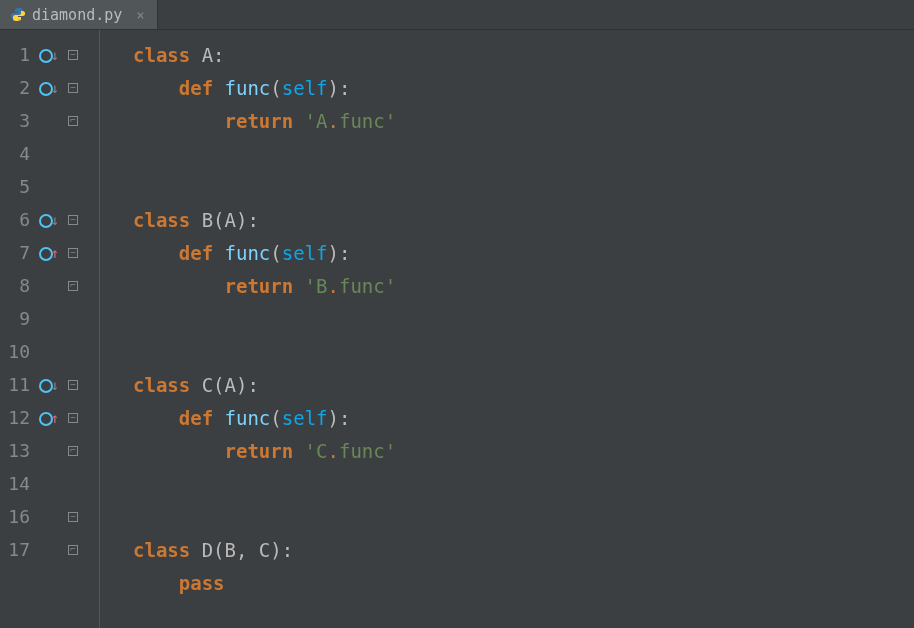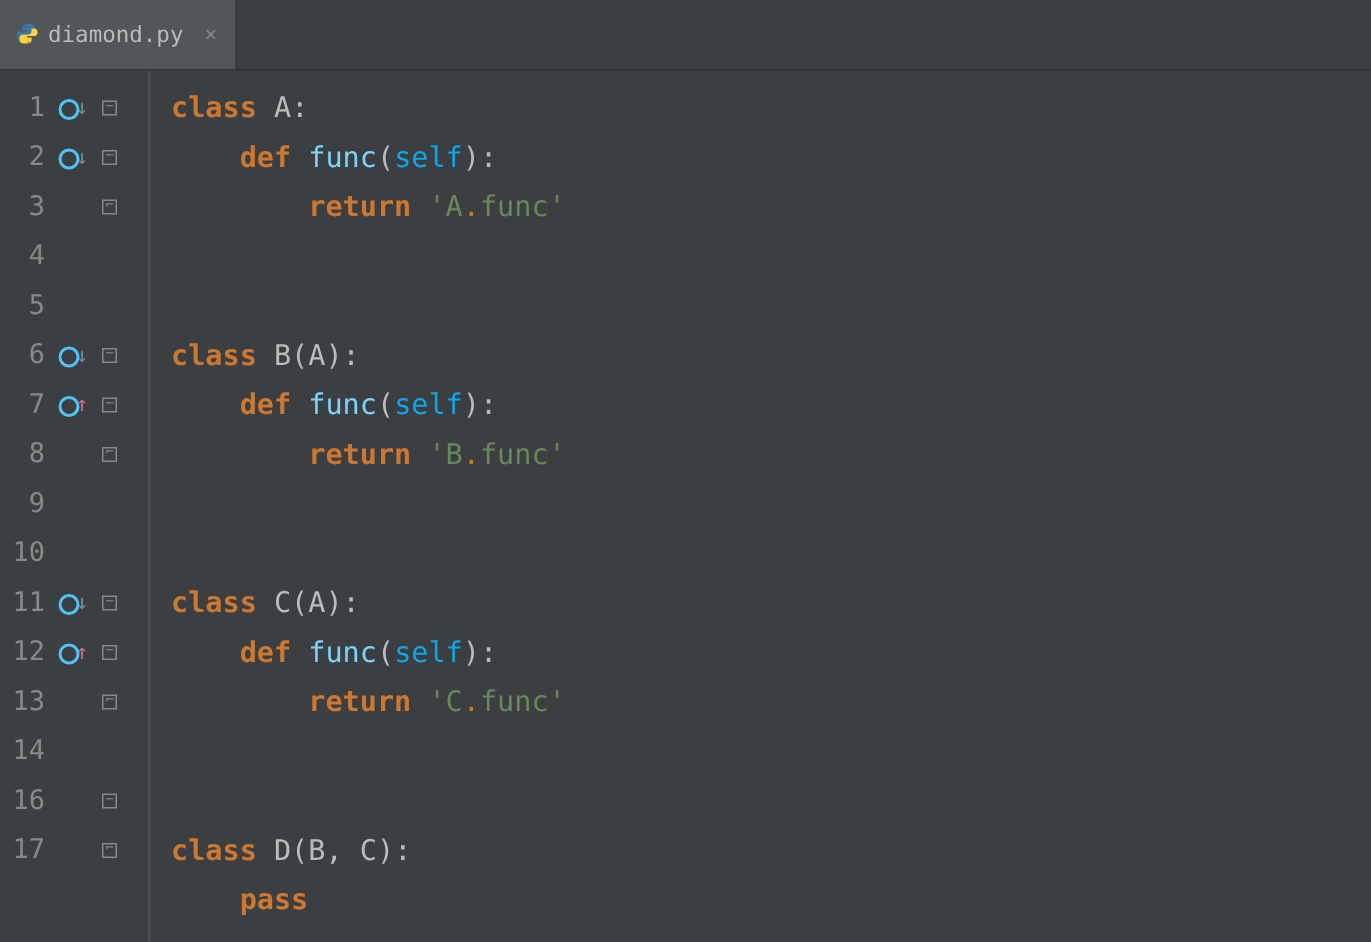--- a/index.html
+++ b/index.html
@@ -7,21 +7,21 @@
       background: #3c3f41;
       font-family: 'Consolas', 'Monaco', monospace;
       width: 914px;
       height: 628px;
       overflow: hidden;
     }
     .tab-bar {
       display: flex;
       background: #3c3f41;
       border-bottom: 1px solid #323232;
-      height: 47px;
+      height: 30px;
     }
     .tab {
       display: flex;
       align-items: center;
       background: #515658;
       padding: 0 10px;
       gap: 6px;
       height: 100%;
       border-right: 1px solid #323232;
     }
@@ -142,21 +142,21 @@
       padding-left: 14px;
       position: relative;
     }
     .code-line {
       height: 33px;
       display: flex;
       align-items: center;
       font-size: 19px;
       white-space: pre;
     }
-    .kw { color: #cc7832; font-weight: bold; }
+    .kw { color: #cc7832; font-weight: bold; margin-left: 19px; }
     .cls { color: #bbbbbb; }
     .fn { color: #7dd3fc; }
     .self { color: #0ea5e9; }
     .str { color: #6a8759; }
     .punct { color: #bbbbbb; }
     .dot { color: #cc7832; }
   </style>
 </head>
 <body>
 

